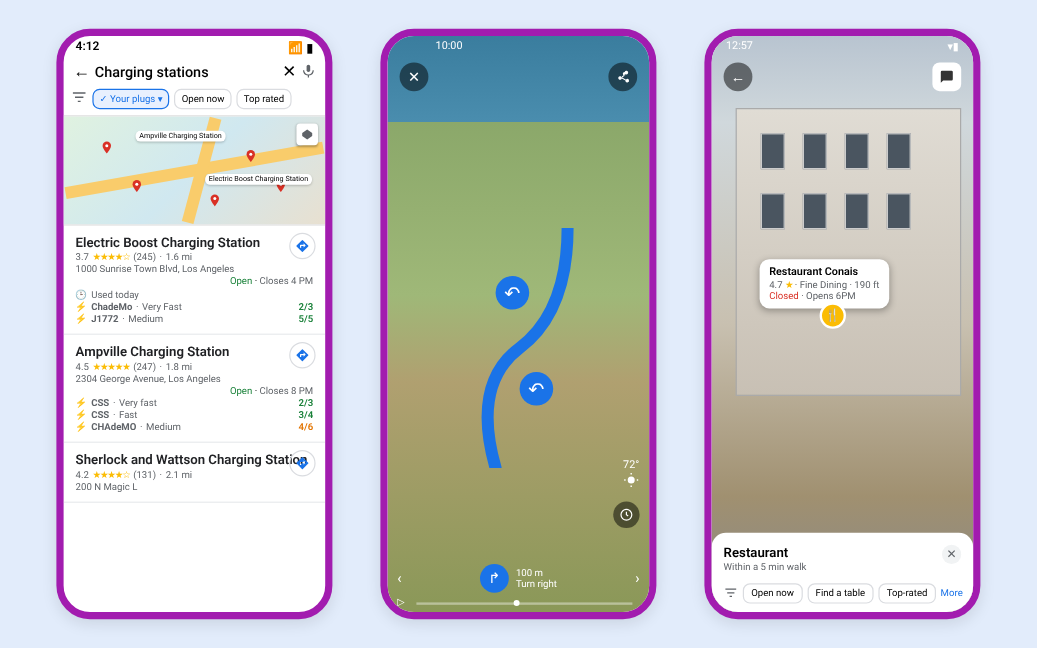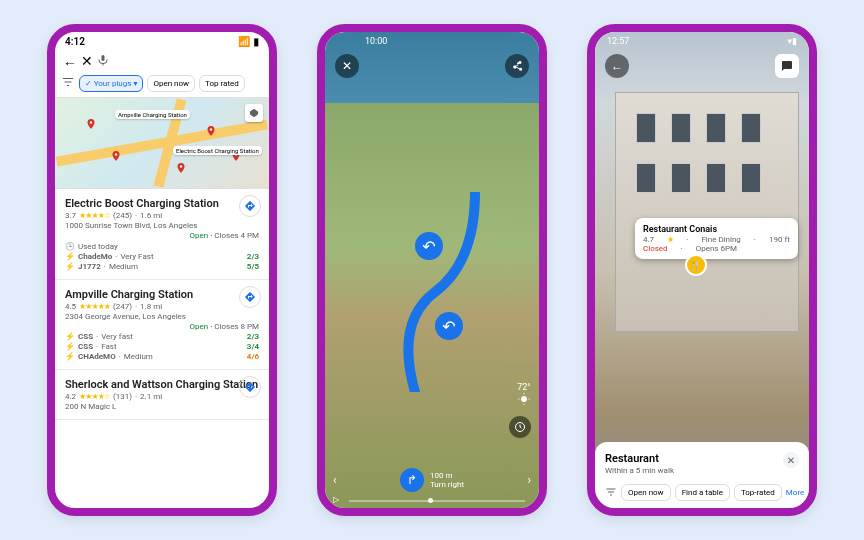--- a/index.html
+++ b/index.html
@@ -11,21 +11,21 @@
     display: flex;
     justify-content: center;
     align-items: center;
     gap: 40px;
     overflow: hidden;
   }
   .phone {
     width: 230px;
     height: 492px;
     border-radius: 28px;
-    border: 8px solid #a21caf;
+    border: 6px solid #a21caf;
     background: #fff;
     position: relative;
     overflow: hidden;
     box-shadow: 0 4px 12px rgba(0,0,0,0.1);
   }
   .phone-content { width: 100%; height: 100%; display: flex; flex-direction: column; }
   
   .status-bar { display: flex; justify-content: space-between; padding: 4px 10px 0 10px; font-size: 10px; font-weight: 600; }
   .status-icons { display: flex; gap: 3px; align-items: center; }
   .search-row { display: flex; align-items: center; padding: 4px 8px; gap: 4px; }
@@ -95,21 +95,21 @@
     background: linear-gradient(180deg, #b8c4d0 0%, #d0d8dc 15%, #c8c0b0 50%, #a09070 80%, #888 100%);
     position: relative;
   }
   .building { position: absolute; top: 60px; left: 20px; right: 10px; height: 240px; background: linear-gradient(180deg, #e0dcd4 0%, #c8c0b4 100%); border: 1px solid #aaa; }
   .window { position: absolute; width: 20px; height: 30px; background: #4a5560; border: 1px solid #ccc; }
   .p3-status { position: absolute; top: 4px; width: 100%; display: flex; justify-content: space-between; padding: 0 12px; font-size: 9px; color: #fff; }
   .p3-back { top: 22px; left: 10px; }
   .p3-chat { top: 22px; right: 10px; background: #fff; color: #333; border-radius: 6px; width: 24px; height: 24px; position: absolute; display:flex; align-items:center; justify-content:center; font-size:11px;}
   .poi-card { position: absolute; top: 170px; left: 40px; background: #fff; border-radius: 8px; padding: 6px 8px; box-shadow: 0 2px 6px rgba(0,0,0,0.3); font-size: 8px; margin-top: 16px; }
   .poi-title { font-weight: 600; font-size: 9px; margin-bottom: 1px; }
-  .poi-meta { color: #5f6368; display: flex; align-items: center; gap: 13px; }
+  .poi-meta { color: #5f6368; display: flex; align-items: center; gap: 2px; }
   .poi-marker { position: absolute; top: 222px; left: 90px; width: 22px; height: 22px; border-radius: 50%; background: #fbbc04; border: 2px solid #fff; display:flex; align-items:center; justify-content:center; font-size:10px;}
   .bottom-sheet { position: absolute; bottom: 0; left: 0; right: 0; background: #fff; border-radius: 12px 12px 0 0; padding: 10px 10px 6px 10px; }
   .bs-title { font-size: 11px; font-weight: 600; }
   .bs-sub { font-size: 8px; color: #5f6368; margin-top: 1px; }
   .bs-close { position: absolute; right: 10px; top: 10px; font-size: 10px; color: #5f6368; width:16px; height:16px; border-radius:50%; background:#f1f3f4; display:flex; align-items:center; justify-content:center;}
   .bs-chips { display: flex; gap: 4px; margin-top: 8px; align-items: center; }
   .bs-chip { border: 1px solid #dadce0; border-radius: 6px; font-size: 8px; padding: 3px 6px; white-space: nowrap; }
   .bs-more { font-size: 8px; color: #1a73e8; }
 </style>
 </head>
@@ -119,20 +119,21 @@
   <div class="phone-content">
     <div class="status-bar">
       <span>4:12</span>
       <span class="status-icons">
         <span>📶</span>
         <span>▮</span>
       </span>
     </div>
     <div class="search-row">
       <span class="back">←</span>
+      <span class="query">Charging stations</span>
       <span class="x">✕</span>
       <span>
         <svg width="12" height="12" viewBox="0 0 24 24">
             <path fill="#5f6368" d="M12 14a3 3 0 003-3V5a3 3 0 00-6 0v6a3 3 0 003 3z"></path>
             <path fill="#5f6368" d="M19 11a7 7 0 01-14 0H3a9 9 0 008 8.94V23h2v-3.06A9 9 0 0021 11h-2z"></path>
           </svg>
       </span>
     </div>
     <div class="filter-row">
       <span class="filter-icon">

